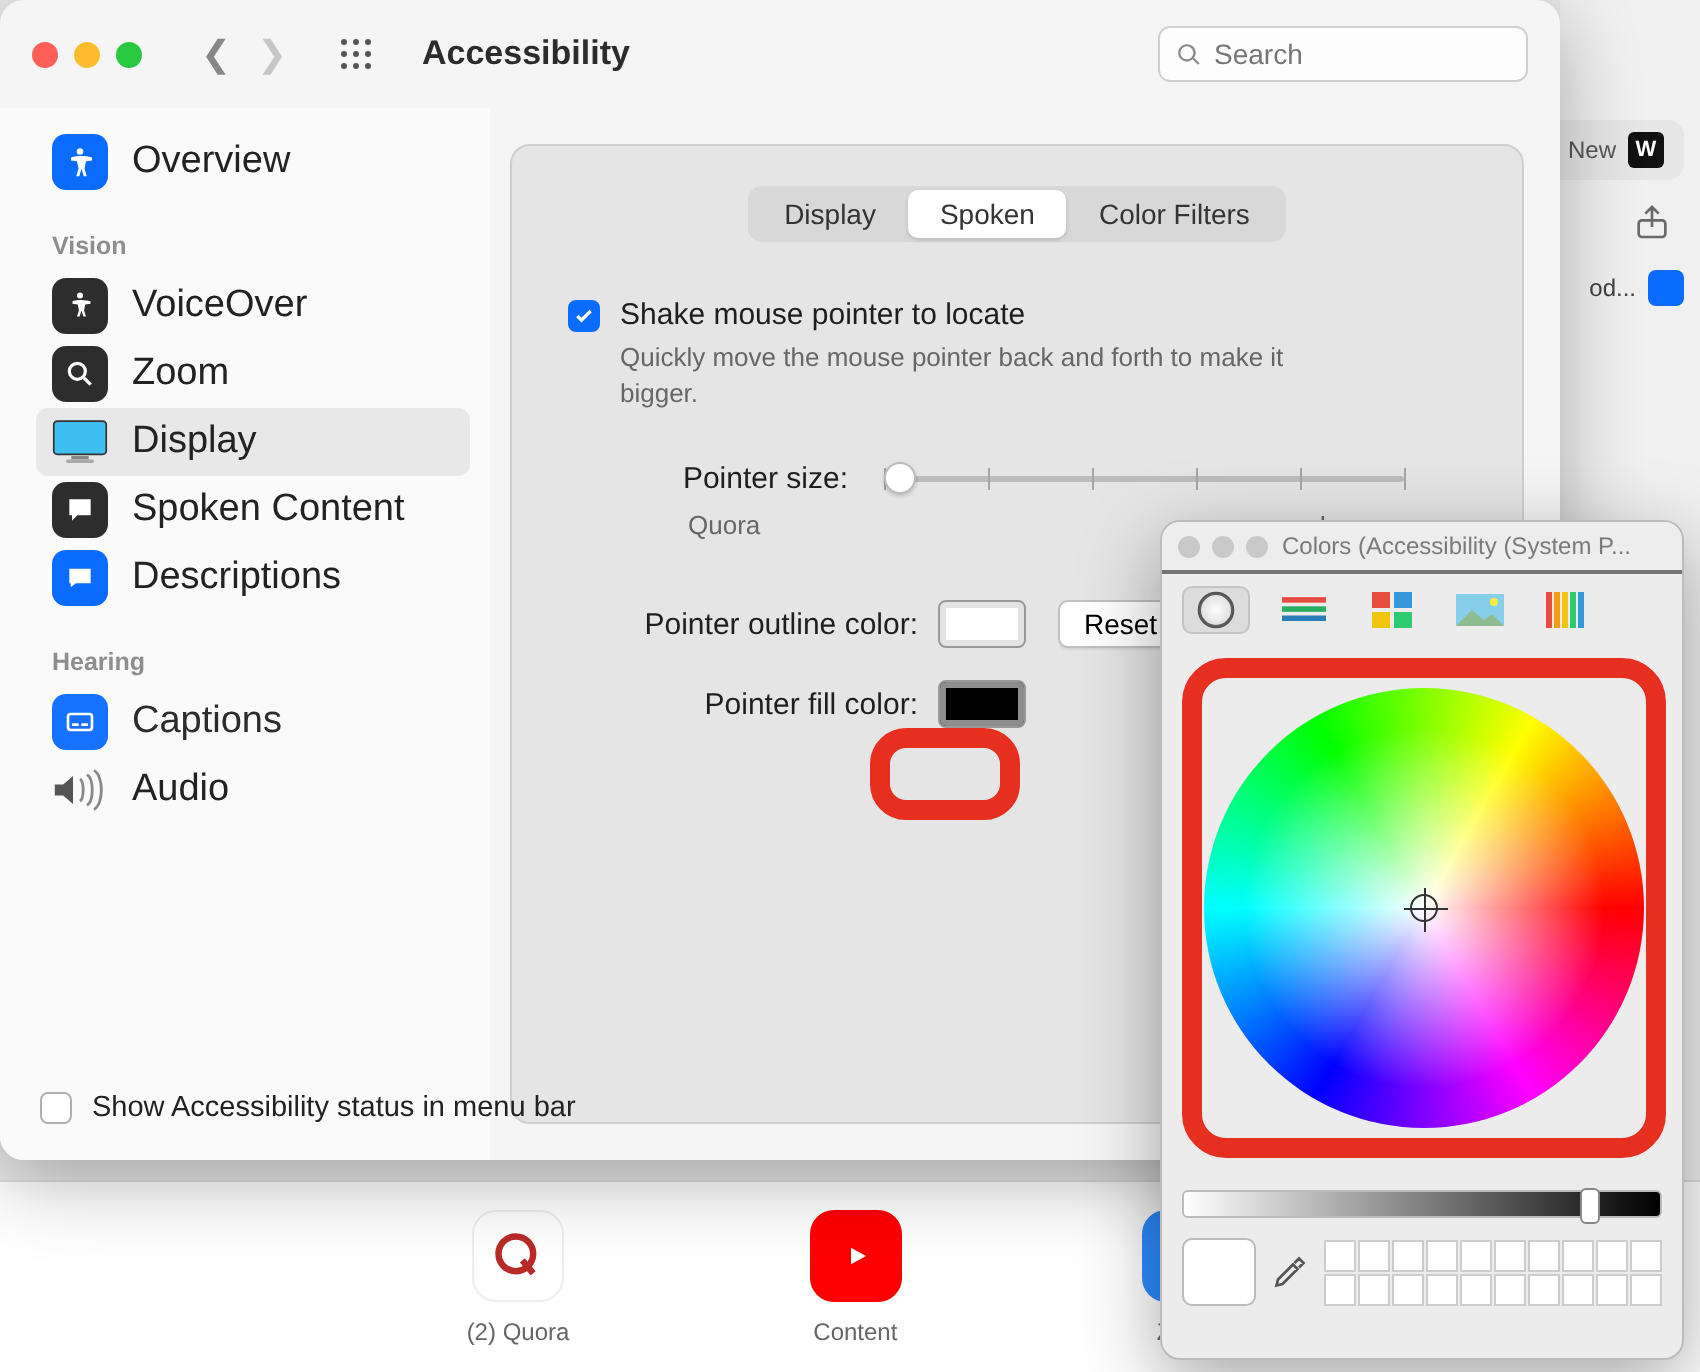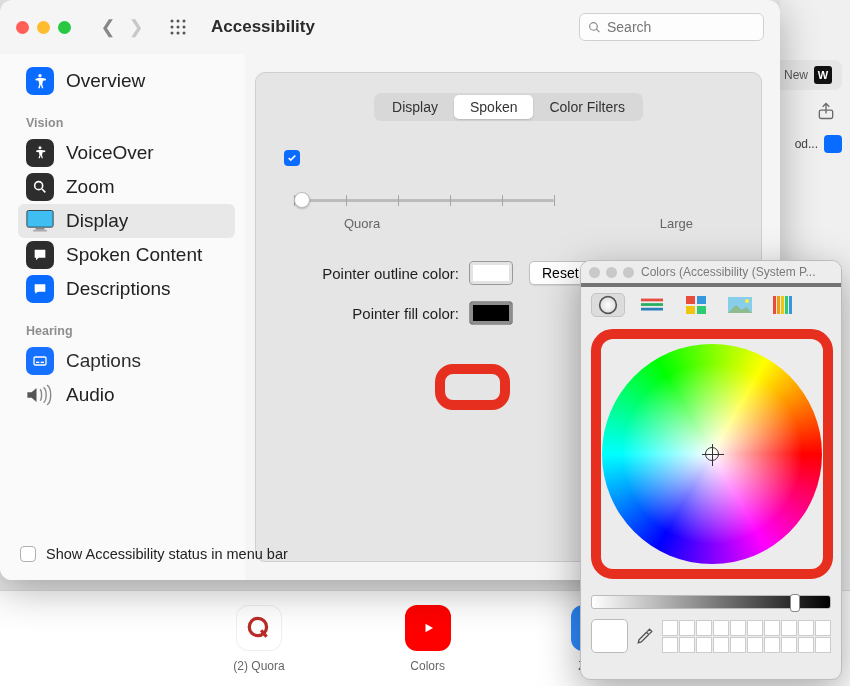--- a/index.html
+++ b/index.html
@@ -73,21 +73,21 @@
   
   .edge { position:absolute; right:0; top:0; width:70px; height:686px; background:#f0f0f0;}
   .tab-pill { position:absolute; right:8px; top:60px; background:#e6e6e6; border-radius:8px; padding:6px 10px; font-size:12px; color:#555; display:flex; align-items:center; gap:6px;}
   .tab-pill .sq{ width:18px;height:18px;background:#111;color:#fff;font-weight:700;font-size:11px;display:flex;align-items:center;justify-content:center;border-radius:3px;}
   .share-icn { position:absolute; right:14px; top:100px; width:20px;height:22px; }
   .bkmk { position:absolute; right:8px; top:135px; font-size:12px; color:#404040; display:flex;align-items:center;gap:6px;}
   .bkmk .bic{width:18px;height:18px;border-radius:4px;background:#0a6bff;}
 
   
   .picker { position:absolute; left:580px; top:260px; width:262px; height:420px; background:#ececec; border:1px solid #bcbcbc; border-radius:10px; box-shadow:0 12px 40px rgba(0,0,0,.35); overflow:hidden;}
-  .picker-title { height:26px; display:flex; align-items:center; gap:7px; padding:0 8px; font-size:12px; color:#7a7a7a; background:#ededed; border-bottom:4px solid #737373; white-space:nowrap; overflow:hidden;}
+  .picker-title { height:26px; display:flex; align-items:center; gap:7px; padding:0 8px; font-size:12px; color:#7a7a7a; background:#ededed; border-bottom:2px solid #737373; white-space:nowrap; overflow:hidden;}
   .pdots{display:flex;gap:6px;}
   .pdot{width:11px;height:11px;border-radius:50%;background:#c9c9c9;}
   .picker-tools { height:36px; display:flex; align-items:center; gap:10px; padding:0 10px;}
   .ptool { width:34px;height:24px; border:1px solid transparent; border-radius:5px; display:flex;align-items:center;justify-content:center; cursor:pointer;}
   .ptool.active{ background:#dcdcdc; border-color:#c4c4c4;}
   .wheel-wrap { padding:6px 10px 10px 10px;}
   .wheel-box { position:relative; width:242px; height:250px; }
   .wheel-ring { position:absolute; inset:0; border:10px solid #e62f1e; border-radius:22px;}
   .wheel { position:absolute; left:11px; top:15px; width:220px; height:220px; border-radius:50%; background:
      radial-gradient(circle at center, #fff 0%, rgba(255,255,255,0) 58%),
@@ -133,21 +133,21 @@
         </svg>
     </div>
     <span class="dock-label">(2) Quora</span>
   </div>
   <div class="dock-item">
     <div class="dock-icon" style="background:#ff0000">
       <svg width="20" height="20" viewBox="0 0 24 24">
           <path d="M9 7v10l9-5z" fill="#fff"></path>
         </svg>
     </div>
-    <span class="dock-label">Colors</span>
+    <span class="dock-label">Content</span>
   </div>
   <div class="dock-item">
     <div class="dock-icon" style="background:#2d8cff">
       <svg width="24" height="24" viewBox="0 0 24 24">
           <rect x="4" y="8" width="11" height="8" rx="2" fill="#fff"></rect>
           <path d="M15 10l5-3v10l-5-3z" fill="#fff"></path>
         </svg>
     </div>
     <span class="dock-label">Zoom</span>
   </div>
@@ -285,24 +285,29 @@
             <div class="seg-item">Color Filters</div>
           </div>
         </div>
 
         <div class="check-row">
           <div class="checkbox">
             <svg viewBox="0 0 24 24" fill="none" stroke="#fff" stroke-width="4">
                 <path d="M4 12l5 5L20 6"></path>
               </svg>
           </div>
+          <div>
+            <div class="check-label">Shake mouse pointer to locate</div>
+            <div class="check-desc">Quickly move the mouse pointer back and forth to make it bigger.</div>
+          </div>
         </div>
 
         <div class="size-row">
           <div style="display:flex;align-items:center;">
+            <span class="size-label">Pointer size:</span>
             <div class="slider">
               <div class="slider-track"></div>
               <div class="slider-tick" style="left:0"></div>
               <div class="slider-tick" style="left:20%"></div>
               <div class="slider-tick" style="left:40%"></div>
               <div class="slider-tick" style="left:60%"></div>
               <div class="slider-tick" style="left:80%"></div>
               <div class="slider-tick" style="left:100%"></div>
               <div class="slider-thumb"></div>
             </div>

